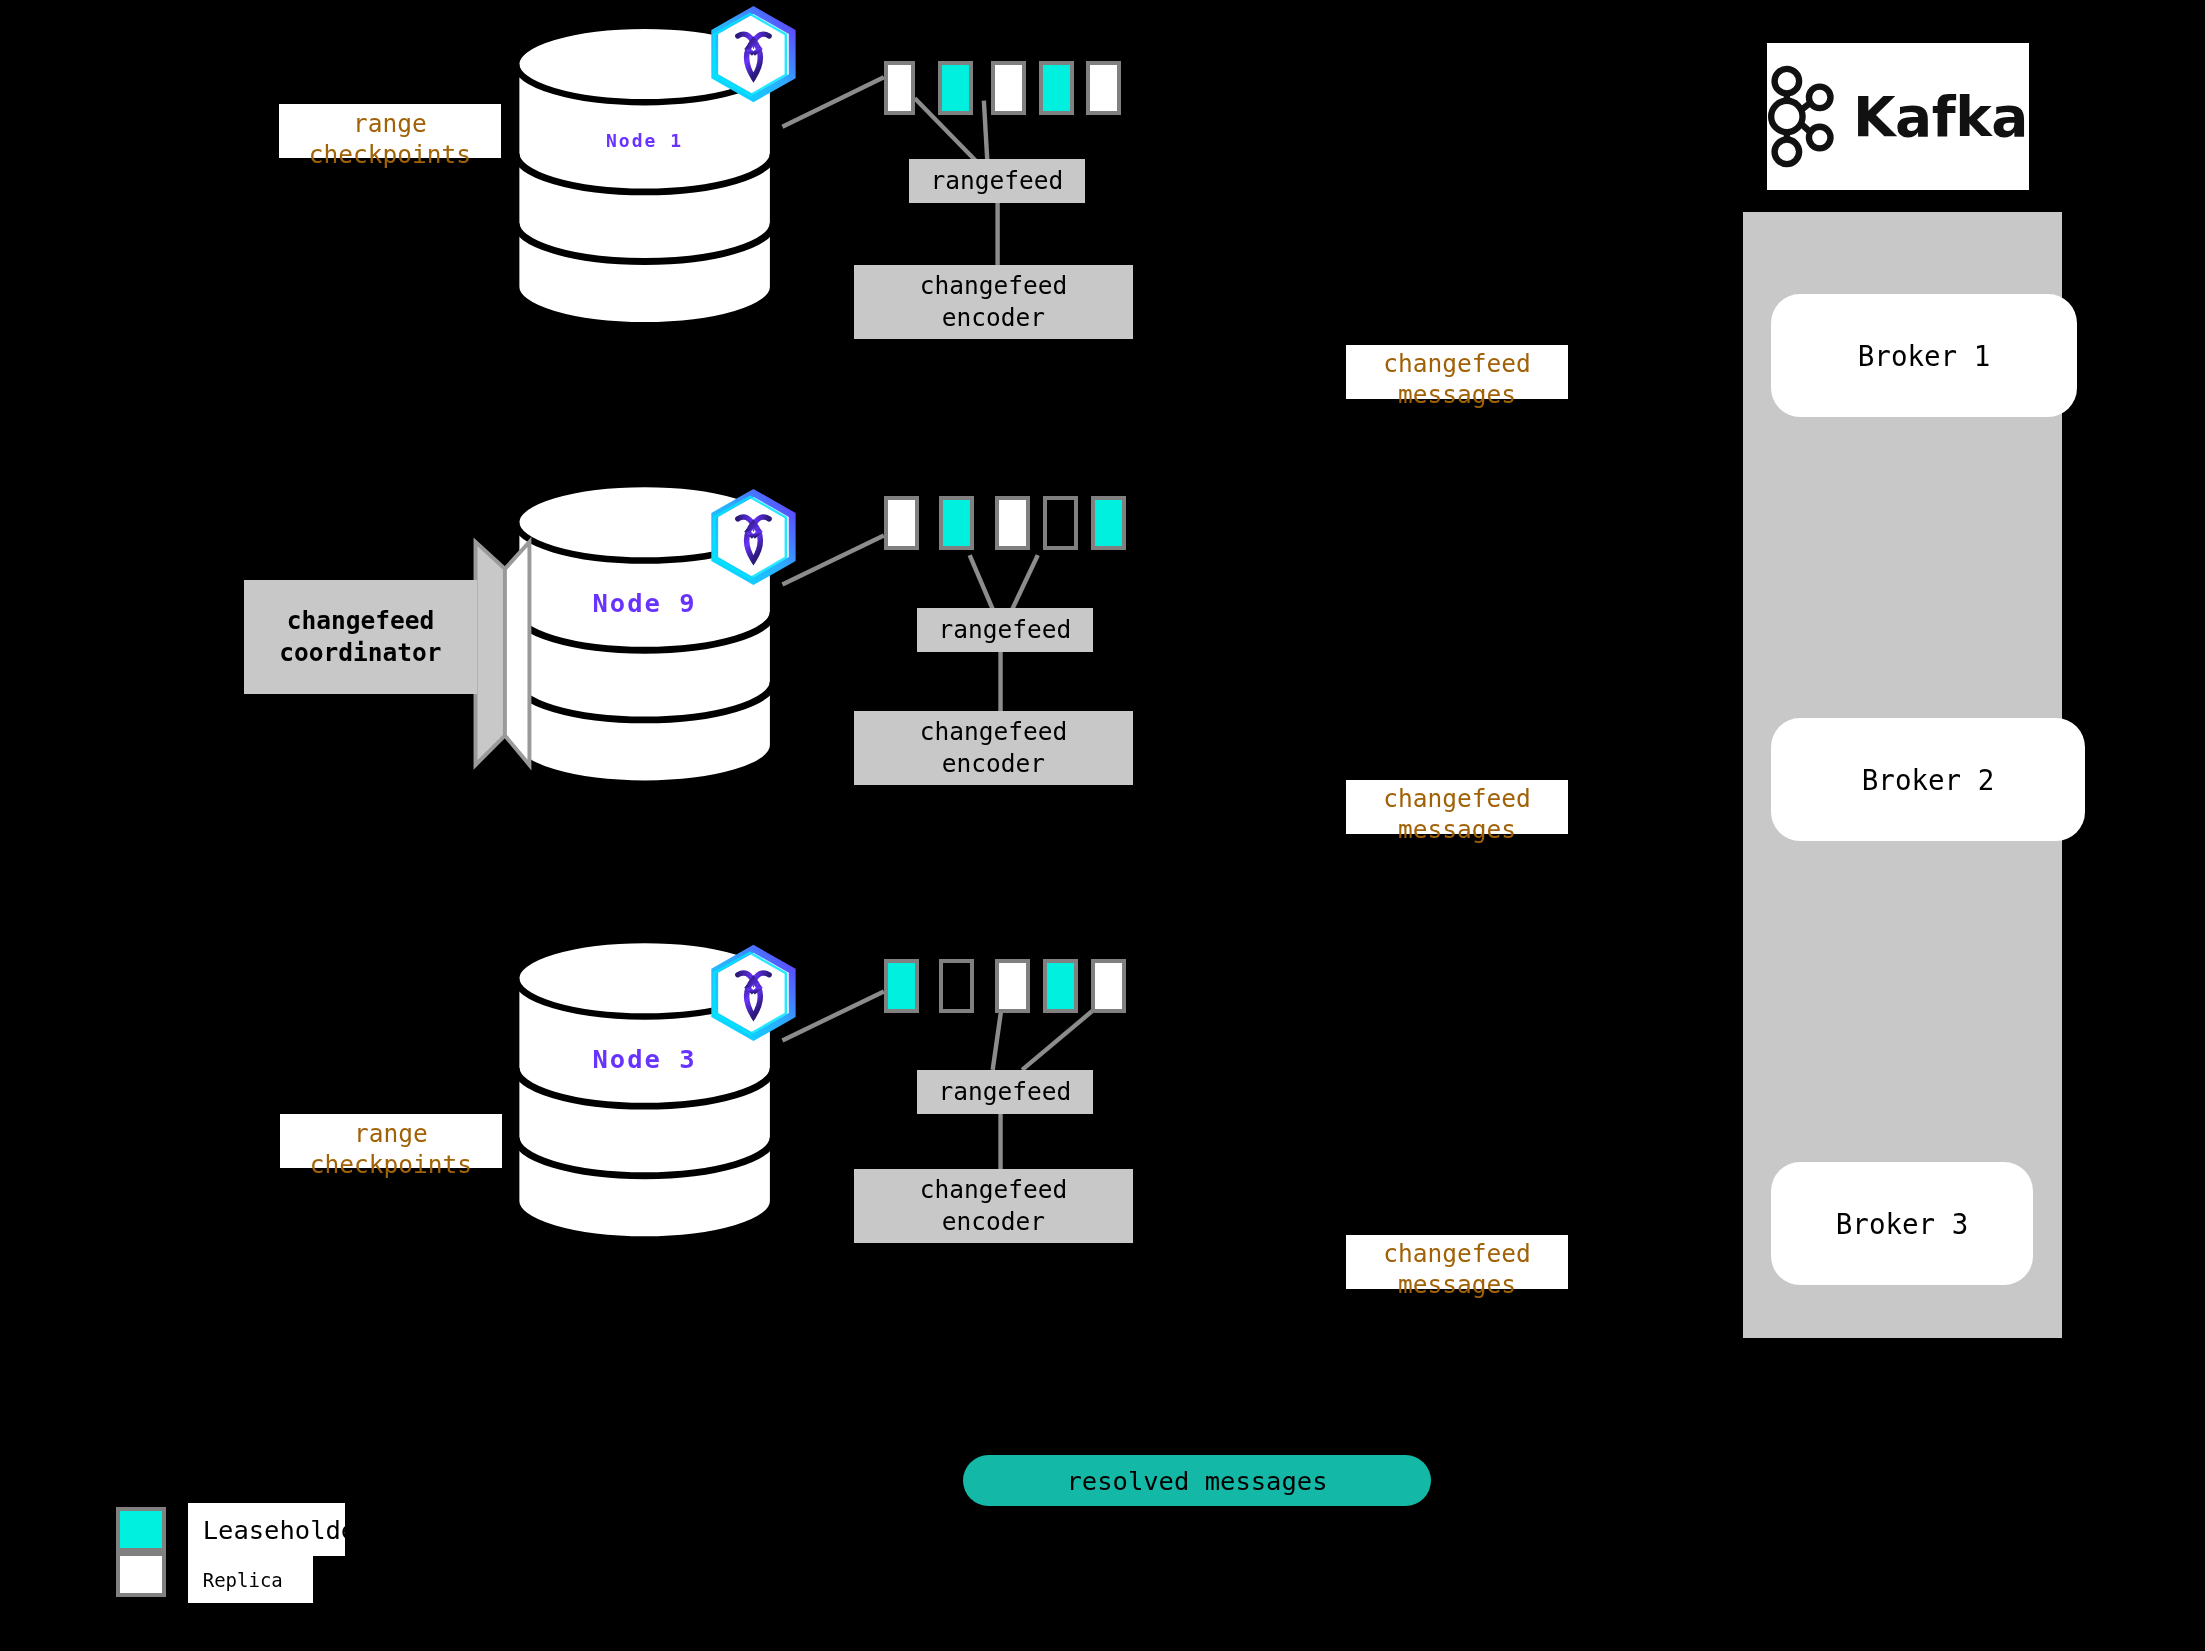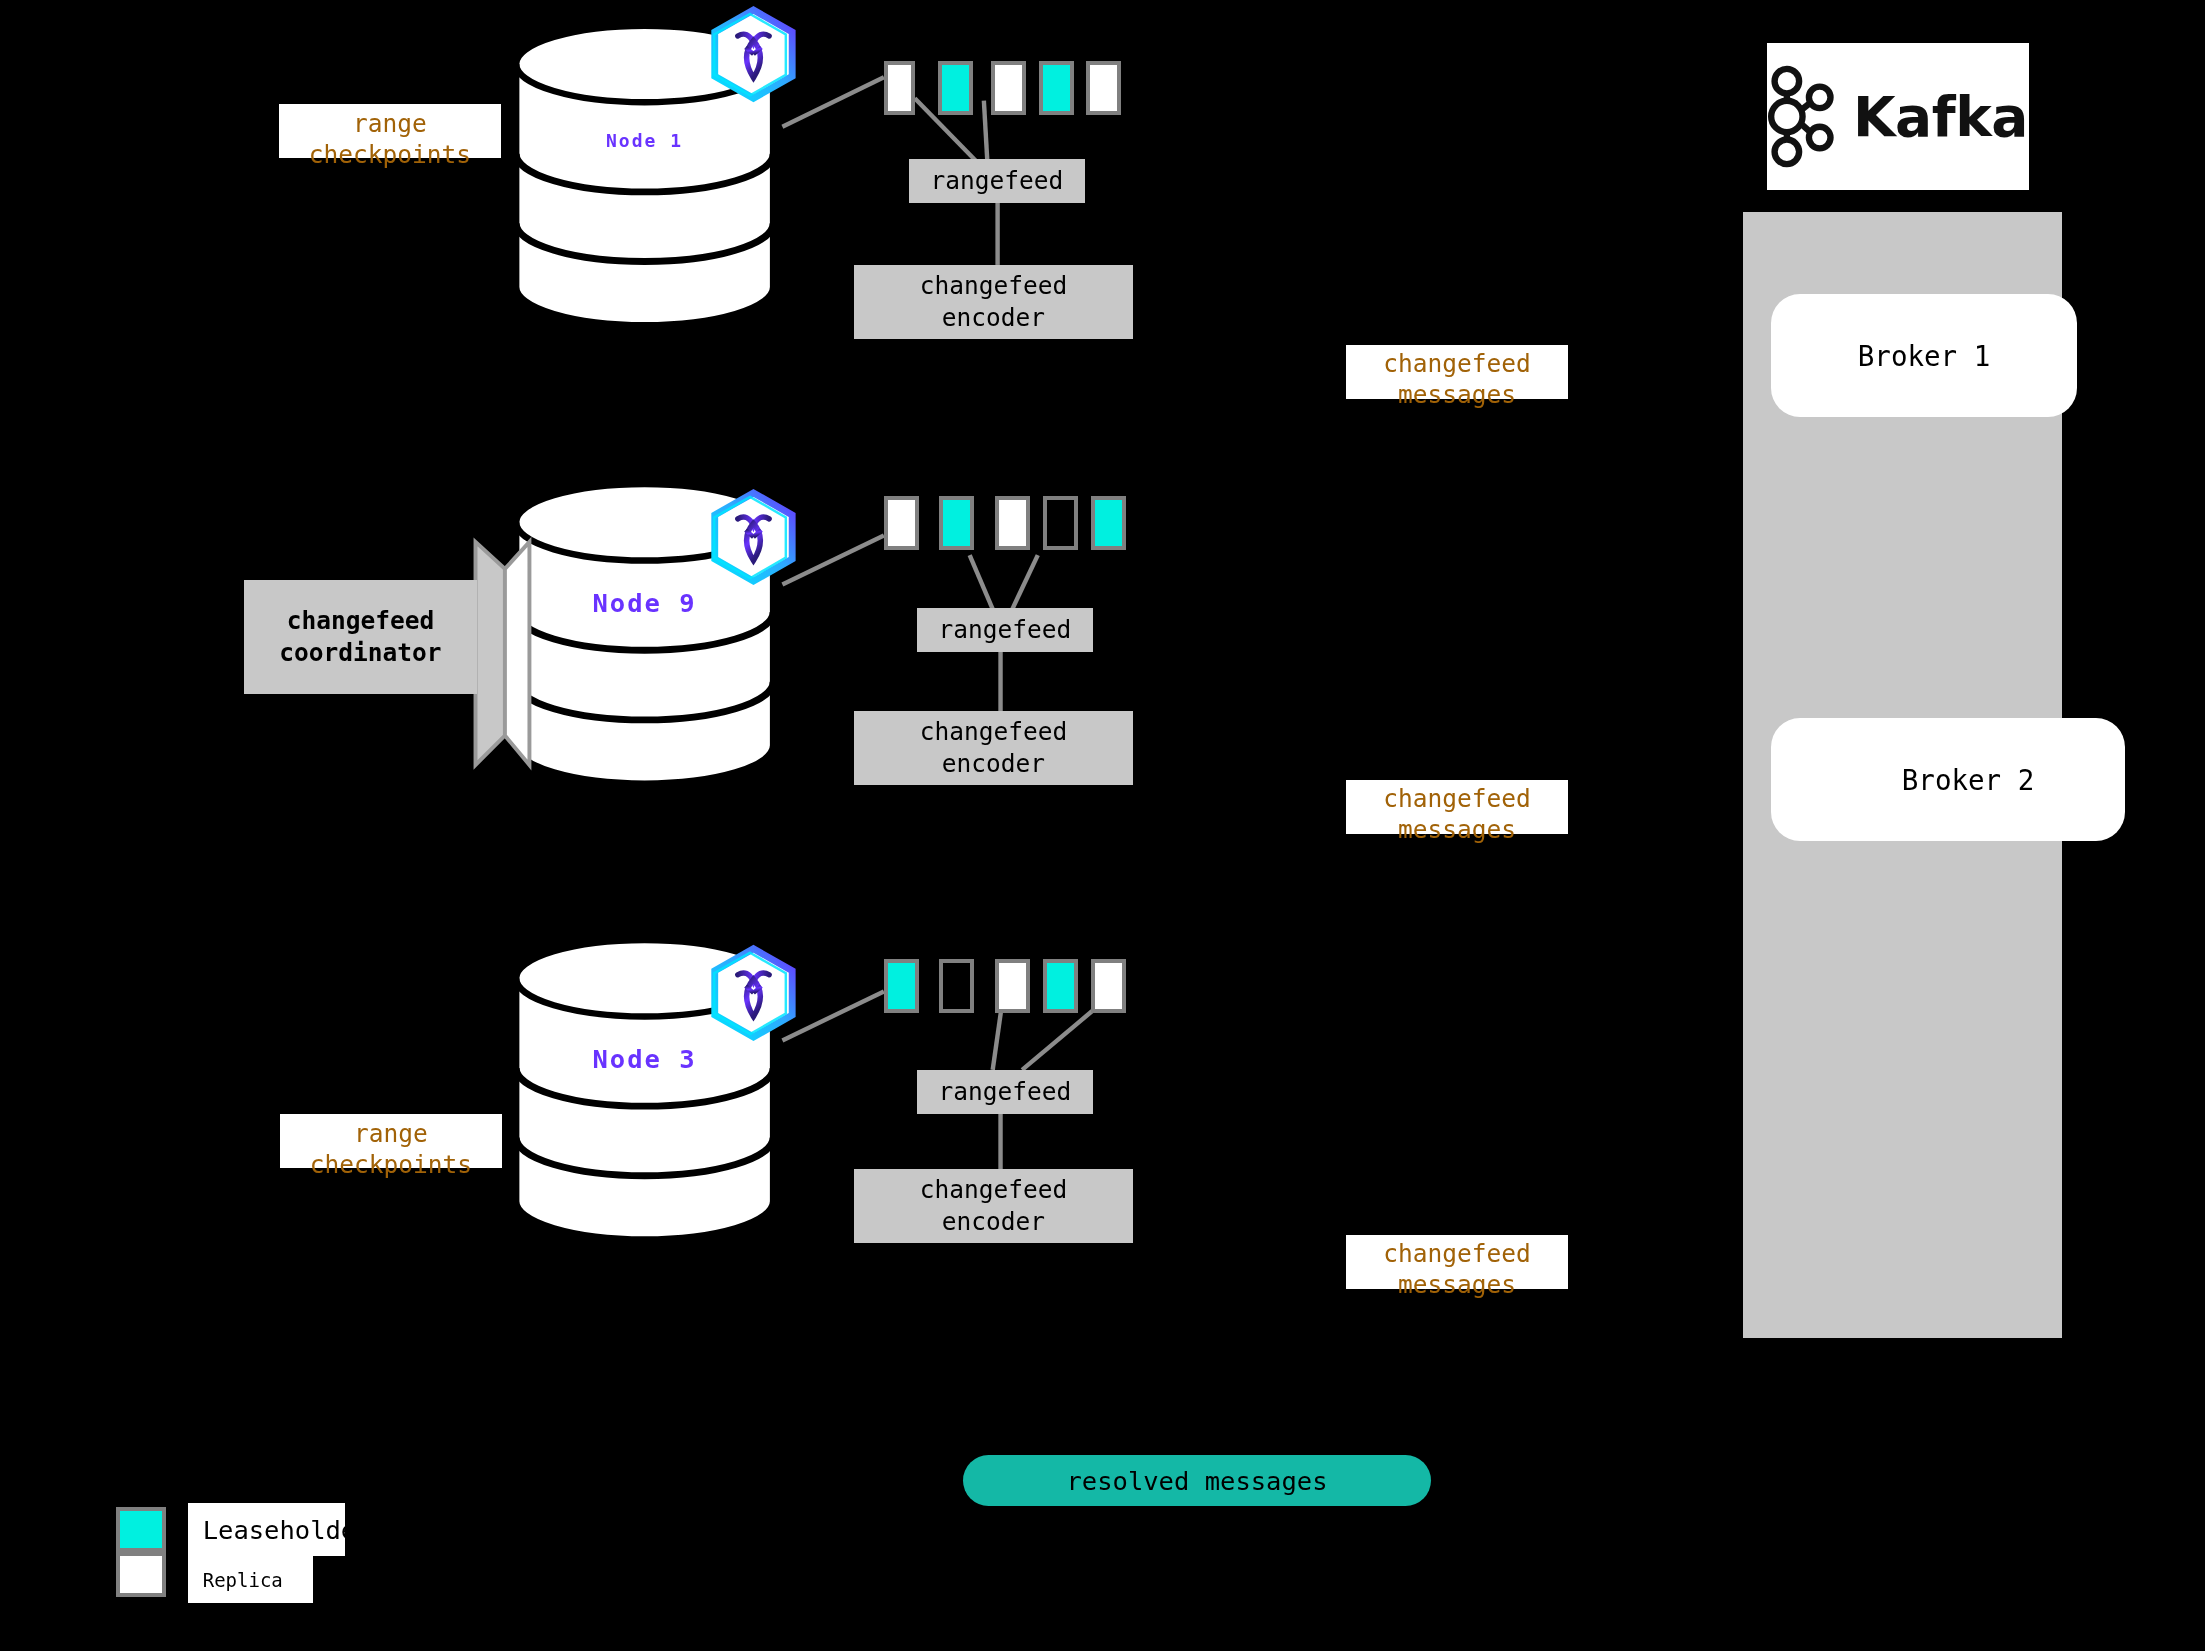--- a/index.html
+++ b/index.html
@@ -215,21 +215,22 @@
         <line x1="38" y1="137" x2="38" y2="152"></line>
         <line x1="66" y1="93" x2="86" y2="77"></line>
         <line x1="66" y1="119" x2="86" y2="137"></line>
       </g>
     </svg>
     <span class="kafka-word" style="font-size:55px;">Kafka</span>
   </div>
 
   <div class="abs kafka-panel" style="left:1743px;top:212px;width:319px;height:1126px;"></div>
   <div class="abs broker" style="left:1771px;top:294px;width:306px;height:123px;font-size:27.5px;">Broker 1</div>
-  <div class="abs broker" style="left:1771px;top:718px;width:314px;height:123px;font-size:27.5px;padding-left:40px;">Broker 2</div>
+  <div class="abs broker" style="left:1771px;top:718px;width:314px;height:123px;font-size:27.5px;">Broker 2</div>
+  <div class="abs broker" style="left:1771px;top:1162px;width:262px;height:123px;font-size:27.5px;">Broker 3</div>
 
   <div class="abs pill" style="left:963px;top:1455px;width:468px;height:51px;font-size:25.5px;">resolved messages</div>
 
   <div class="abs" style="left:116px;top:1507px;width:294px;height:91px;padding-left:28px;">
     <div class="legend-sw" style="position:absolute;left:0;top:0;width:50px;height:45px;background:#00f0e0;"></div>
     <div class="legend-txt" style="position:absolute;left:72px;top:-3.9px;width:142px;height:53px;font-size:25.5px;">Leaseholder</div>
     <div class="legend-sw" style="position:absolute;left:0;top:45px;width:50px;height:45px;background:#ffffff;"></div>
     <div class="legend-txt" style="position:absolute;left:72px;top:49px;width:110px;height:47px;font-size:19px;">Replica</div>
   </div>
 

